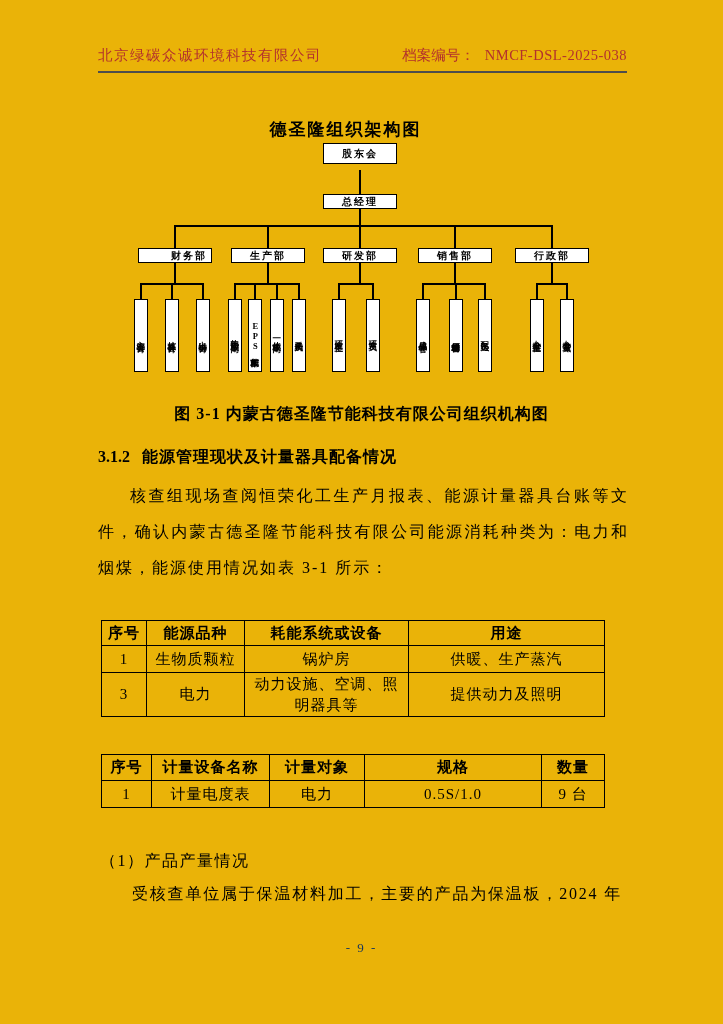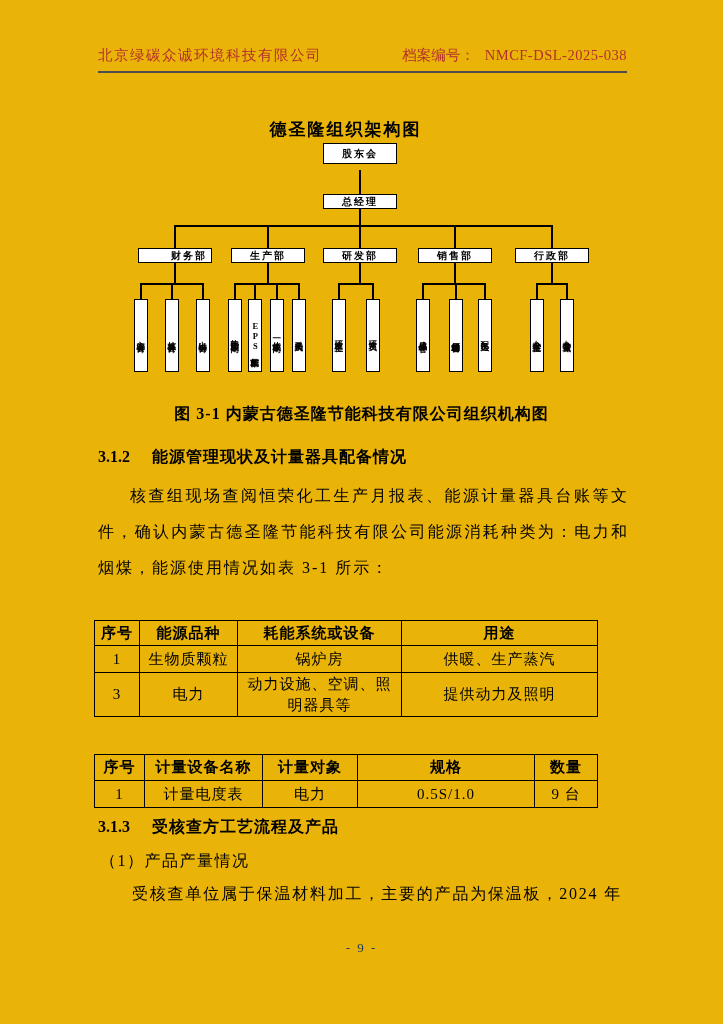--- a/index.html
+++ b/index.html
@@ -21,25 +21,25 @@
         font-size:10px;font-weight:bold;letter-spacing:2px;box-sizing:border-box;}
   .vbox{position:absolute;border:1.5px solid #000;background:#fff;box-sizing:border-box;
         display:flex;align-items:center;justify-content:center;
         writing-mode:vertical-rl;text-orientation:upright;
         font-size:8.5px;font-weight:bold;line-height:1;letter-spacing:1px;}
   .vl{position:absolute;width:2px;background:#000;}
   .hl{position:absolute;height:2px;background:#000;}
   
   .fig-caption{position:absolute;left:0;top:404px;width:723px;text-align:center;font-size:16px;font-weight:bold;letter-spacing:1px;}
   .sec{position:absolute;left:98px;width:531px;font-size:16px;font-weight:bold;letter-spacing:1px;}
-  .sec .num{margin-right:22px;letter-spacing:0;}
+  .sec .num{margin-right:12px;letter-spacing:0;}
   .para{position:absolute;left:98px;width:531px;font-size:16px;line-height:36px;letter-spacing:2px;
         text-align:justify;text-align-last:left;text-indent:2em;}
   .tbl-title{position:absolute;left:0;width:723px;text-align:center;font-size:16px;font-weight:bold;letter-spacing:1px;}
-  table{border-collapse:collapse;position:absolute;left:94px;table-layout:fixed;}
+  table{border-collapse:collapse;position:absolute;left:101px;table-layout:fixed;}
   td,th{border:1px solid #000;text-align:center;vertical-align:middle;font-size:15px;letter-spacing:1px;padding:0 3px;line-height:21px;}
   th{font-weight:bold;}
   .subitem{position:absolute;left:100px;top:851px;font-size:16px;letter-spacing:1.5px;}
   .para2{position:absolute;left:100px;top:884px;width:560px;font-size:16px;letter-spacing:1.8px;text-indent:2em;white-space:nowrap;}
   .footer{position:absolute;left:0;top:940px;width:723px;text-align:center;font-size:13px;color:#17375E;letter-spacing:2px;}
 </style>
 </head>
 <body>
 
 <div class="page">
@@ -172,23 +172,20 @@
     <tr style="height:27px;">
       <td>1</td>
       <td>计量电度表</td>
       <td>电力</td>
       <td>0.5S/1.0</td>
       <td>9 台</td>
     </tr>
   </tbody>
     </table>
 
-  <div class="sec" style="top:817px;">
-    <span class="num">3.1.3</span><span>受核查方工艺流程及产品</span>
-  </div>
 
   <div class="subitem">（1）产品产量情况</div>
 
   <div class="para2">受核查单位属于保温材料加工，主要的产品为保温板，2024 年</div>
 
   <div class="footer">- 9 -</div>
 
 </div>
 
 </body></html>

